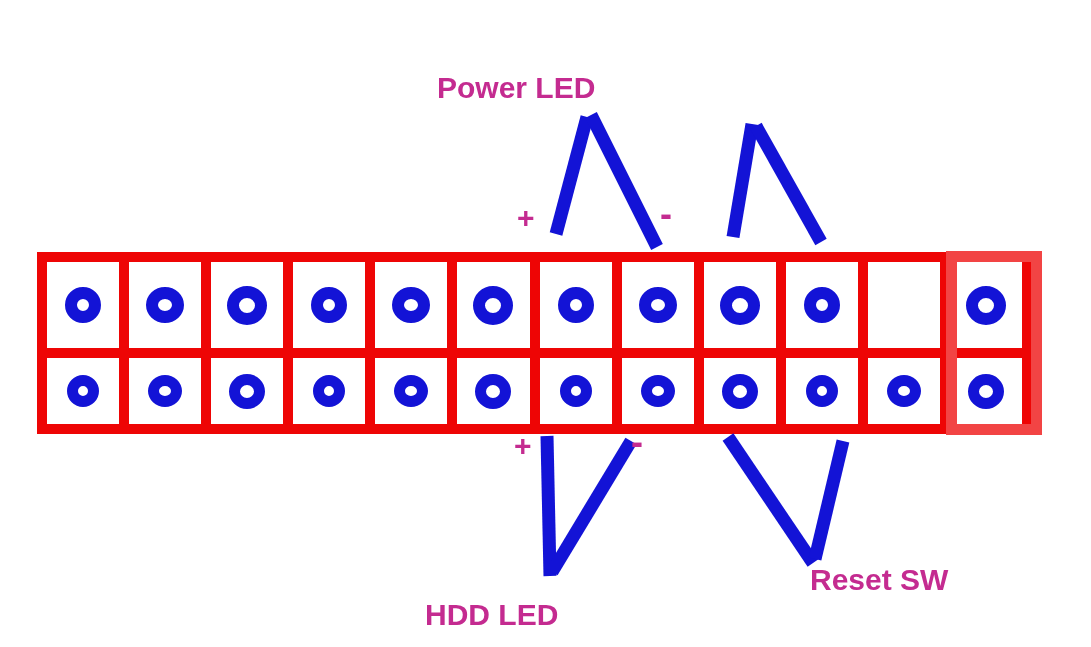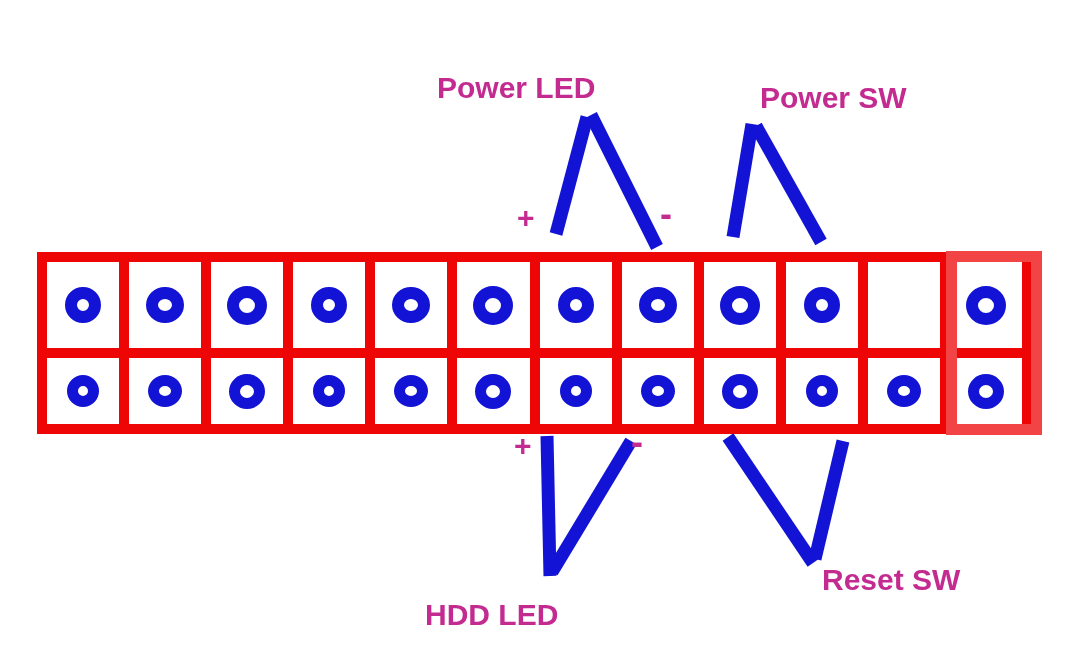--- a/index.html
+++ b/index.html
@@ -68,21 +68,21 @@
     color:var(--magenta);
     line-height:1;
     white-space:nowrap;
     font-size:30px;
   }
   .sign{font-size:30px;}
   .sign-minus{font-size:36px;}
   #power-led-label{left:437px;top:73px;}
   #power-sw-label{left:760px;top:83px;}
   #hdd-led-label{left:425px;top:600px;}
-  #reset-sw-label{left:810px;top:565px;margin-left:12px;}
+  #reset-sw-label{left:810px;top:565px;}
   #plus-top{left:517px;top:203px;}
   #minus-top{left:660px;top:196px;}
   #plus-bottom{left:514px;top:431px;}
   #minus-bottom{left:631px;top:424px;}
 </style>
 </head>
 <body>
 
 <div id="canvas">
 
@@ -166,21 +166,20 @@
     <line class="lead" x1="591" y1="115" x2="657" y2="247"></line>
     <line class="lead" x1="752" y1="124" x2="733" y2="237"></line>
     <line class="lead" x1="756" y1="126" x2="821" y2="242"></line>
     <line class="lead" x1="547" y1="436" x2="550" y2="576"></line>
     <line class="lead" x1="631" y1="441" x2="552" y2="572"></line>
     <line class="lead" x1="728" y1="437" x2="813" y2="563"></line>
     <line class="lead" x1="843" y1="441" x2="815" y2="559"></line>
   </svg>
 
   <div class="lbl" id="power-led-label">Power LED</div>
-  <div class="lbl" id="power-sw-label">Power SW</div>
   <div class="lbl" id="hdd-led-label">HDD LED</div>
   <div class="lbl" id="reset-sw-label">Reset SW</div>
 
   <div class="lbl sign" id="plus-top">+</div>
   <div class="lbl sign sign-minus" id="minus-top">-</div>
   <div class="lbl sign" id="plus-bottom">+</div>
   <div class="lbl sign sign-minus" id="minus-bottom">-</div>
 
 </div>
 

